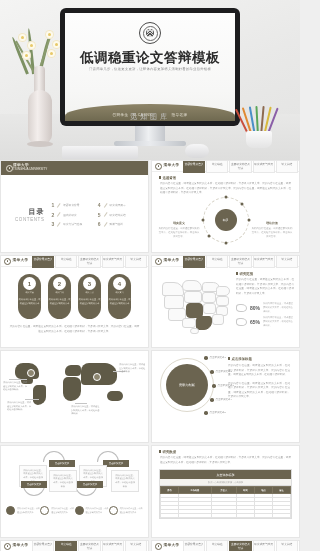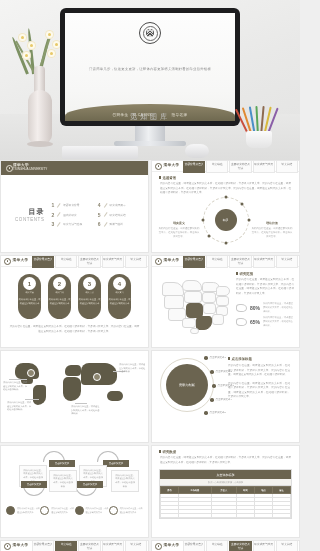--- a/index.html
+++ b/index.html
@@ -210,20 +210,21 @@
       <div class="bloom" style="left:33px;bottom:86px;"></div>
       <div class="vase-neck"></div>
       <div class="vase-body"></div>
       <div class="vase-foot"></div>
     </div>
 
     <div class="monitor">
       <div class="bezel">
         <div class="screen">
           <div class="seal"></div>
+          <div class="slide-title">低调稳重论文答辩模板</div>
           <div class="slide-sub">只需简单几步，快速更变更新，让整体内容更加精美清晰好看的毕业答辩模板</div>
           <div class="screen-band"></div>
           <div class="band-text">
             <span>答辩学生：SLCASNS</span>
             <span>指导老师</span>
           </div>
         </div>
       </div>
     </div>
     <div class="stand-neck"></div>

